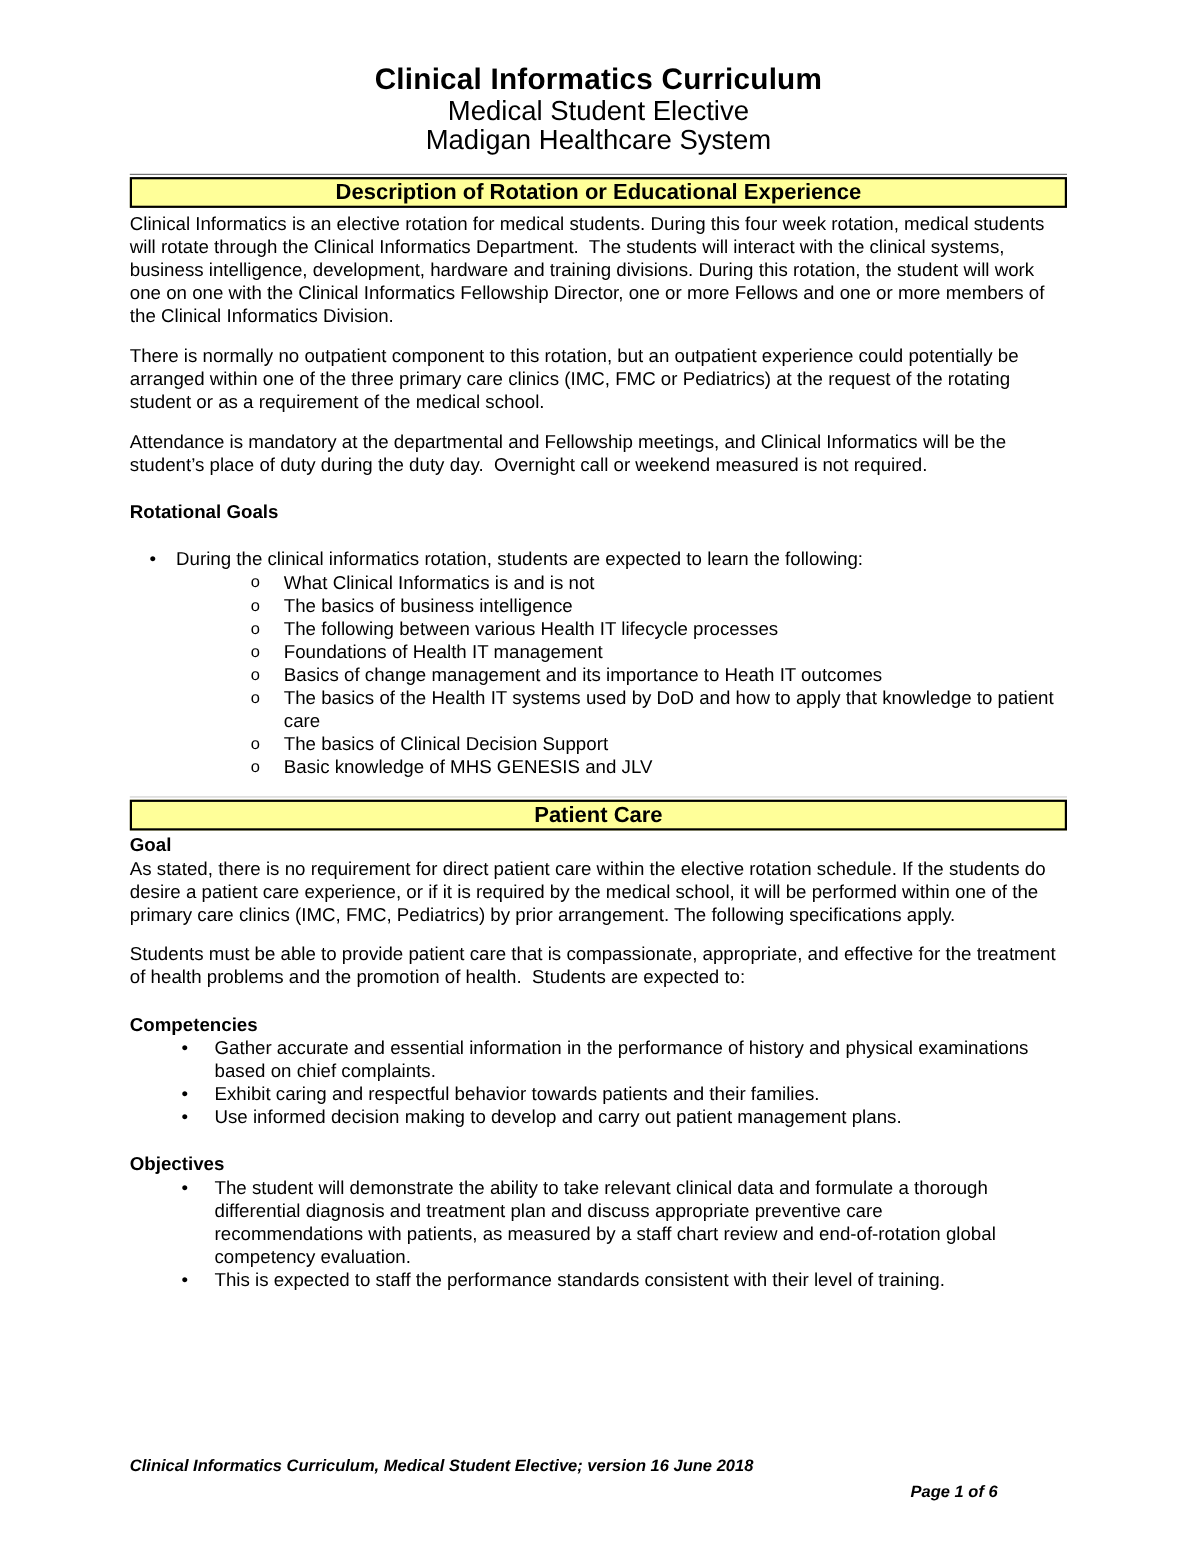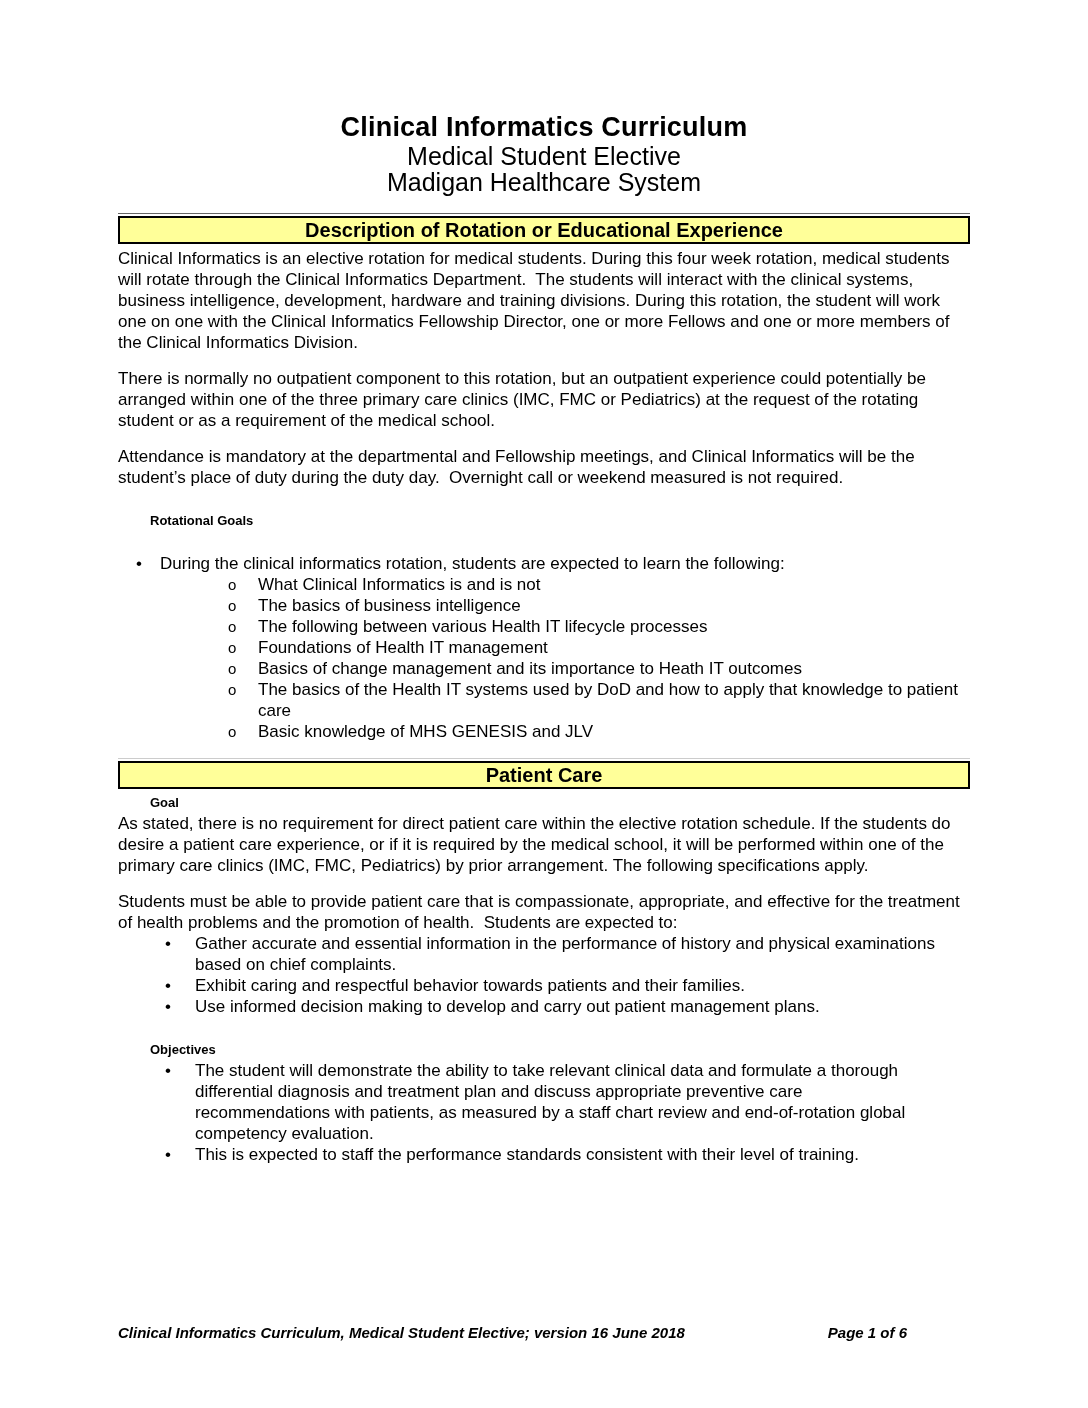--- a/index.html
+++ b/index.html
@@ -5,21 +5,21 @@
   * { margin: 0; padding: 0; box-sizing: border-box; }
   html, body { background: #ffffff; }
   body {
     width: 1088px; height: 1408px;
     font-family: "Liberation Sans", sans-serif;
     color: var(--text, #000);
     position: relative;
   }
   .page {
     width: 1088px; height: 1380px;
-    padding: 111px 118px 0 118px;
+    padding: 56px 118px 0 118px;
     position: relative;
     background: var(--page-background, #fff);
     overflow: hidden;
   }
   .doc-title {
     text-align: center;
     font-size: 27px; font-weight: bold;
     line-height: 32px;
     letter-spacing: 0.2px;
   }
@@ -42,24 +42,23 @@
     padding: 0 4px;
   }
   .para {
     font-size: 17px;
     line-height: 21px;
     white-space: pre-wrap;
   }
   .para + .para { margin-top: 15px; }
   .p1 { margin-top: 4px; }
   .heading {
-    font-size: 13px; font-weight: bold;
+    font-size: 17px; font-weight: bold;
     line-height: 21px;
     margin-top: 22px;
-    margin-left: 32px;
   }
   .goal-heading { margin-top: 3px; }
   ul { list-style: none; }
   .lvl1-item {
     margin-top: 22px;
     position: relative;
     padding-left: 42px;
     font-size: 17px; line-height: 21px;
   }
   .lvl1-item::before {
@@ -94,21 +93,21 @@
   .footer {
     position: absolute;
     left: 118px; right: 111px; top: 1323px;
     display: flex;
     justify-content: space-between;
     font-size: 15px;
     font-weight: bold;
     font-style: italic;
     line-height: 19px;
   }
-  .footer .page-num { margin-right: 70px; }
+  .footer .page-num { margin-right: 70px; margin-top: 24px; }
 </style>
 </head>
 <body>
 
 <div class="page">
 
   <div class="doc-title">Clinical Informatics Curriculum</div>
   <div class="doc-subtitle">Medical Student Elective</div>
   <div class="doc-subtitle">Madigan Healthcare System</div>
 
@@ -125,31 +124,33 @@
   <ul class="lvl1-list">
     <li class="lvl1-item">During the clinical informatics rotation, students are expected to learn the following:</li>
   </ul>
   <ul class="lvl2-list">
     <li class="lvl2-item">What Clinical Informatics is and is not</li>
     <li class="lvl2-item">The basics of business intelligence</li>
     <li class="lvl2-item">The following between various Health IT lifecycle processes</li>
     <li class="lvl2-item">Foundations of Health IT management</li>
     <li class="lvl2-item">Basics of change management and its importance to Heath IT outcomes</li>
     <li class="lvl2-item">The basics of the Health IT systems used by DoD and how to apply that knowledge to patient care</li>
+    <li class="lvl2-item">The basics of Clinical Decision Support</li>
     <li class="lvl2-item">Basic knowledge of MHS GENESIS and JLV</li>
   </ul>
 
   <div class="banner-wrap" style="margin-top:16px; border-top-color:#ccc;">
     <div class="banner">Patient Care</div>
   </div>
 
   <div class="heading goal-heading">Goal</div>
   <div class="para" style="margin-top:0;">As stated, there is no requirement for direct patient care within the elective rotation schedule. If the students do desire a patient care experience, or if it is required by the medical school, it will be performed within one of the primary care clinics (IMC, FMC, Pediatrics) by prior arrangement. The following specifications apply.</div>
   <div class="para">Students must be able to provide patient care that is compassionate, appropriate, and effective for the treatment of health problems and the promotion of health.  Students are expected to:</div>
 
+  <div class="heading">Competencies</div>
   <ul class="blt-list">
     <li class="blt-item">Gather accurate and essential information in the performance of history and physical examinations based on chief complaints.</li>
     <li class="blt-item">Exhibit caring and respectful behavior towards patients and their families.</li>
     <li class="blt-item">Use informed decision making to develop and carry out patient management plans.</li>
   </ul>
 
   <div class="heading">Objectives</div>
   <ul class="blt-list">
     <li class="blt-item">The student will demonstrate the ability to take relevant clinical data and formulate a thorough differential diagnosis and treatment plan and discuss appropriate preventive care recommendations with patients, as measured by a staff chart review and end-of-rotation global competency evaluation.</li>
     <li class="blt-item">This is expected to staff the performance standards consistent with their level of training.</li>

